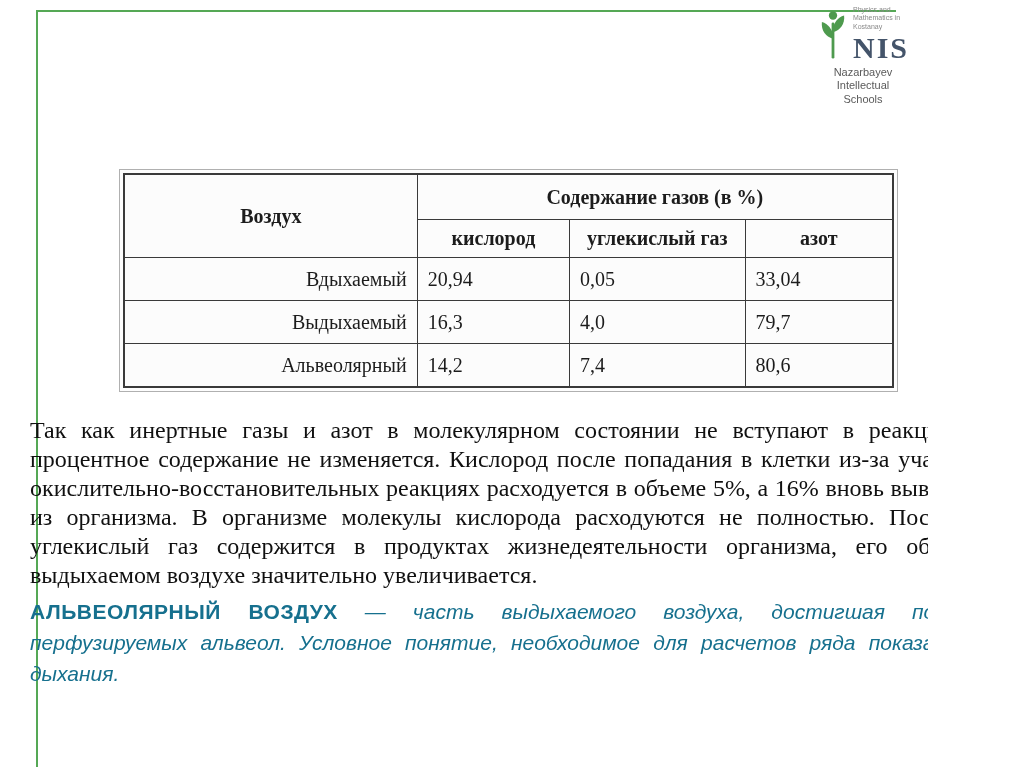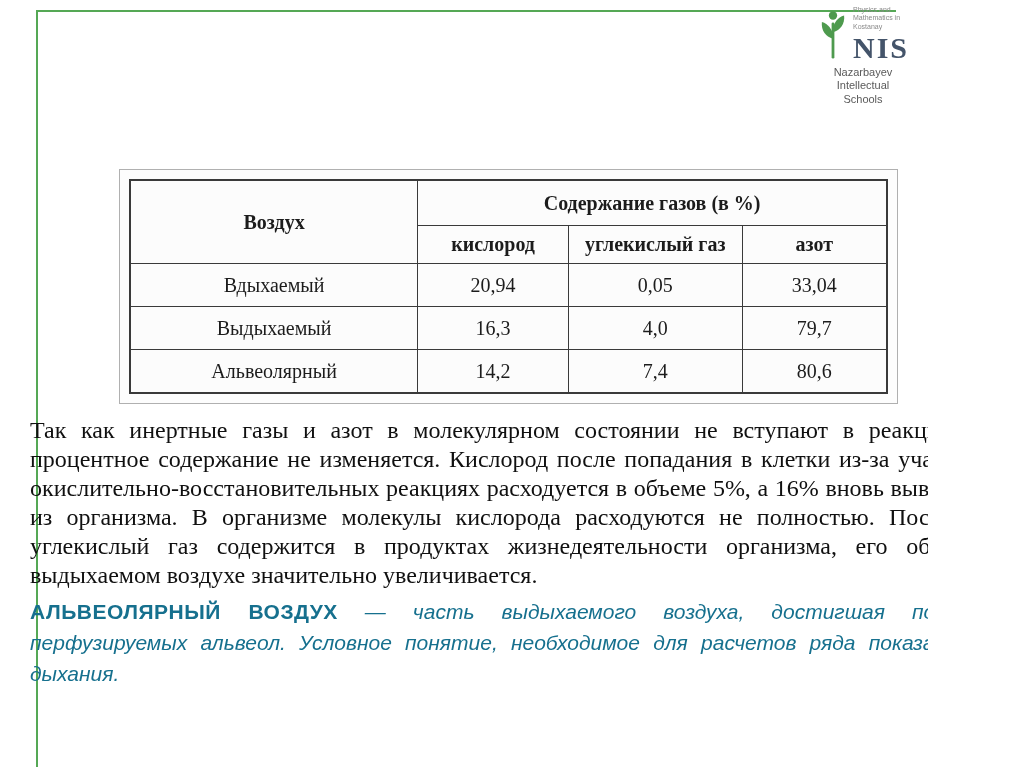--- a/index.html
+++ b/index.html
@@ -92,21 +92,21 @@
     color: #203864;
   }
   
   .table-wrap {
     position: absolute;
     left: 119px;
     top: 169px;
     width: 779px;
     border: 1px solid #b0b0b0;
     background: #fdfdfd;
-    padding: 9px;
+    padding: 3px;
     box-sizing: border-box;
   }
   table.gas-table {
     border-collapse: collapse;
     width: 100%;
     font-family: "Liberation Serif", serif;
     font-size: 20px;
     color: #1c1c1c;
     background: #fcfcfc;
   }
@@ -117,27 +117,27 @@
   table.gas-table {
     border: 2px solid #3a3a3a;
   }
   table.gas-table th {
     font-weight: bold;
     text-align: center;
   }
   .th-group { height: 44px; }
   .th-sub   { height: 37px; }
   td.row-label {
-    text-align: center;
+    text-align: right;
     padding-left: 14px;
     height: 42px;
     margin-left: 36px;
   }
   td.val {
-    text-align: center;
+    text-align: left;
     height: 42px;
   }
   col.c-air  { width: 295px; }
   col.c-o2   { width: 153px; }
   col.c-co2  { width: 176px; }
   col.c-n2   { width: 149px; }
   
   .text-block {
     position: absolute;
     left: 30px;

